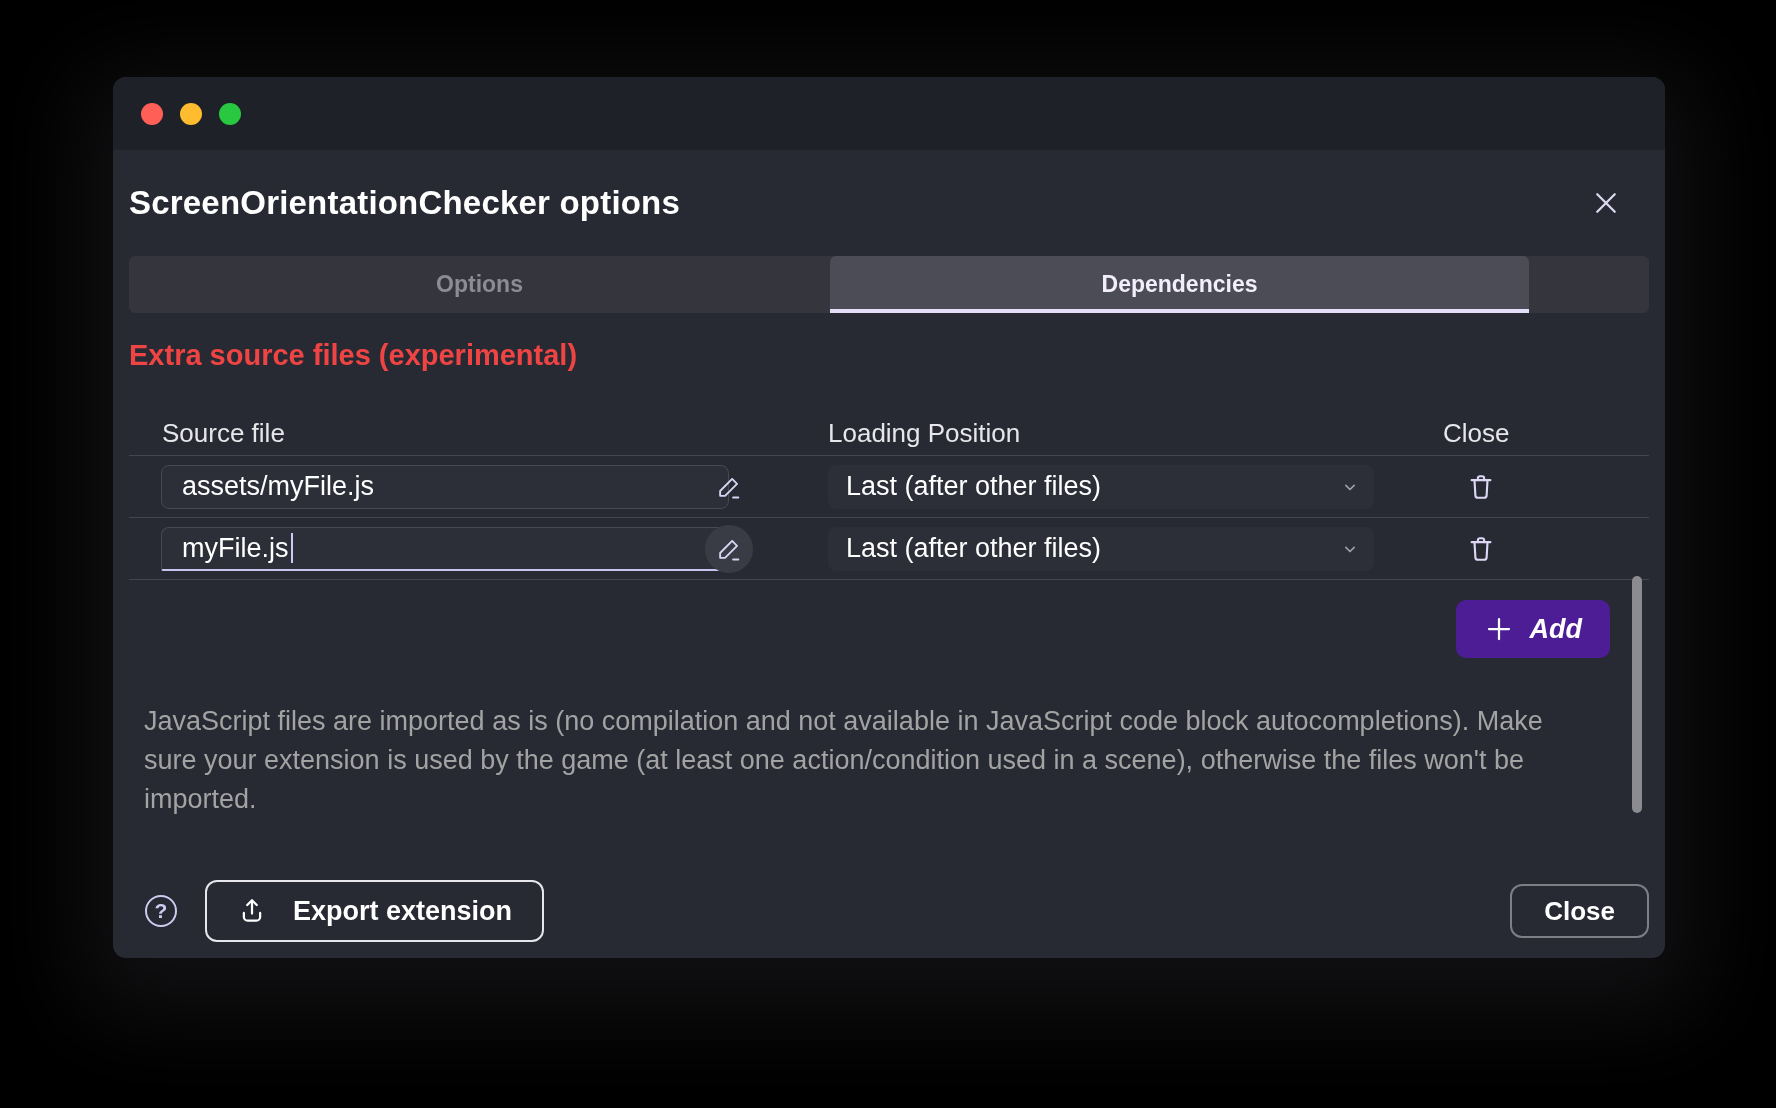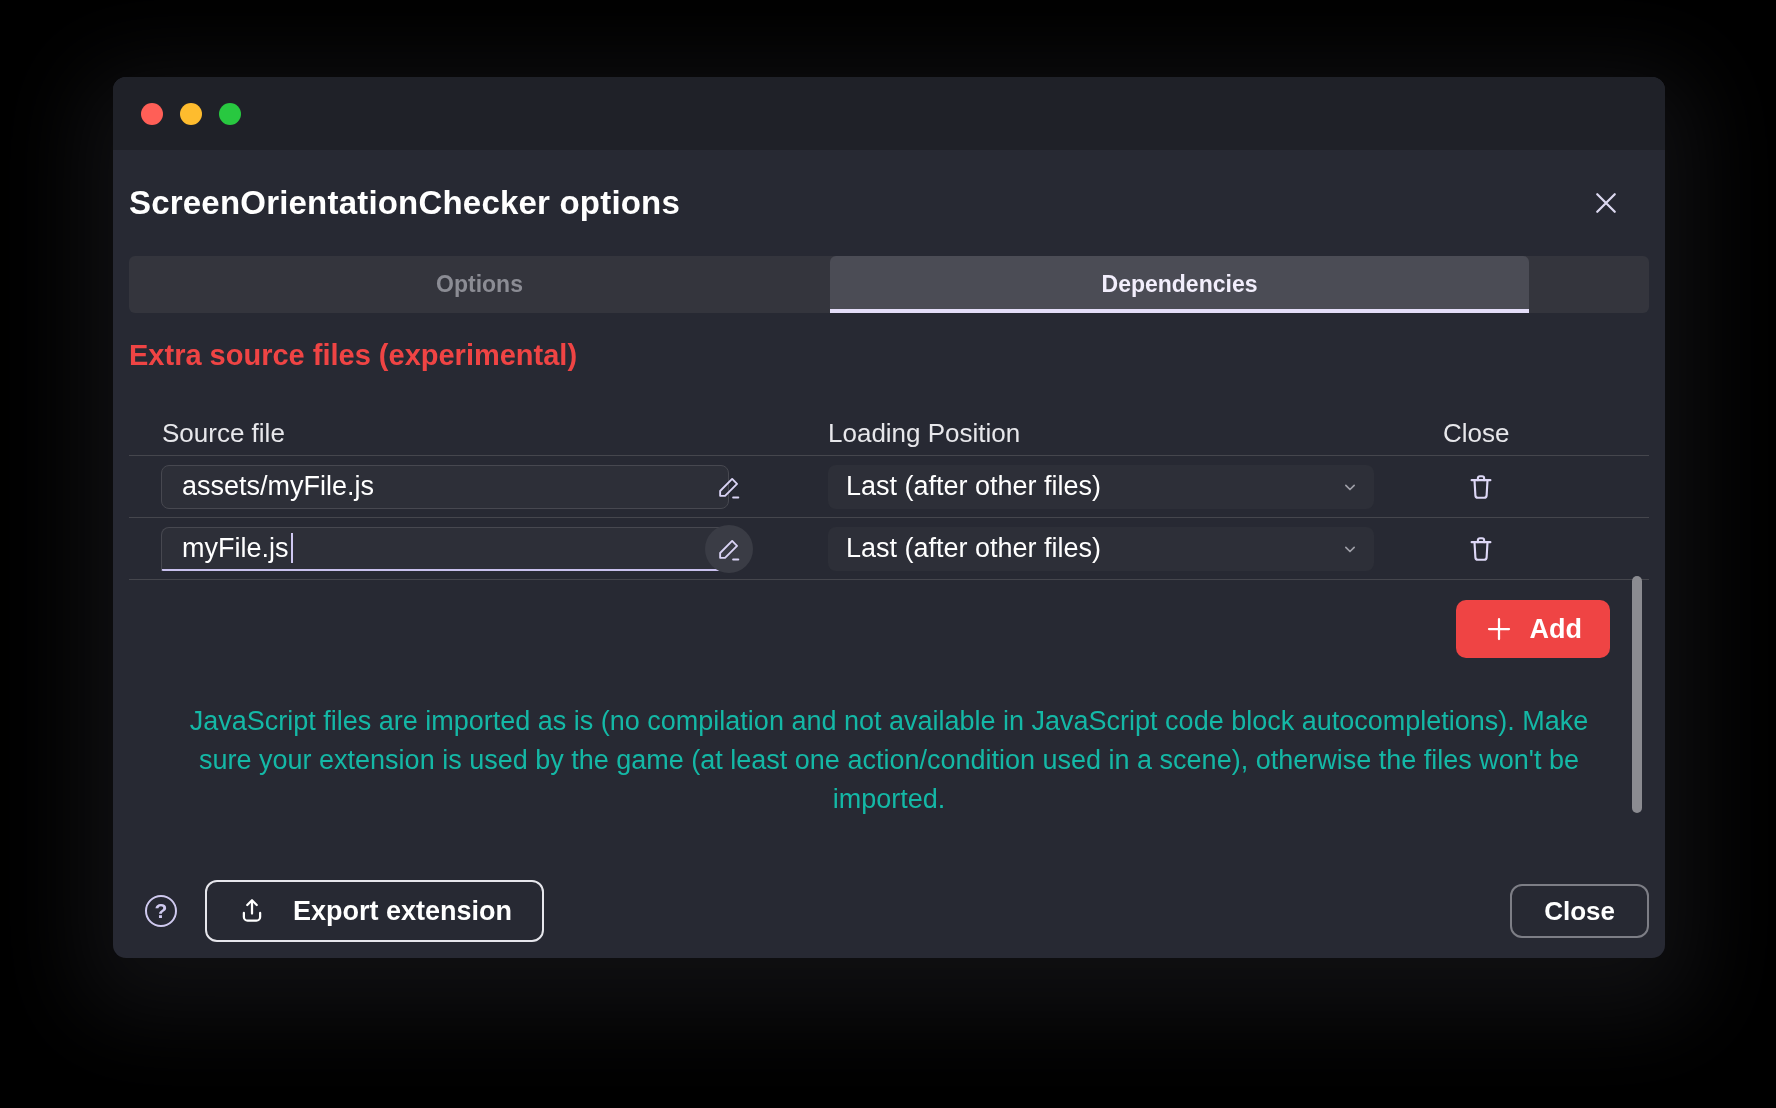--- a/index.html
+++ b/index.html
@@ -52,26 +52,26 @@
   .select-box{grid-column:4;height:44px;background:#2d2f38;border-radius:8px;display:flex;
     align-items:center;justify-content:space-between;padding:0 14px 0 18px;
     font-size:27px;color:#ffffff;cursor:pointer;}
   .chevron{color:#9fa0a8;display:flex;}
 
   .delete-btn{grid-column:5;justify-self:start;margin-left:83px;width:48px;height:48px;
     display:flex;align-items:center;justify-content:center;color:#ddd7f6;cursor:pointer;}
 
   
   .add-row{margin:20px 16px 0;display:flex;justify-content:flex-end;padding-right:39px;}
-  .add-btn{height:58px;padding:0 28px;border:none;border-radius:10px;background:#ef4444;
+  .add-btn{height:58px;padding:0 28px;border:none;border-radius:10px;background:#4c1d95;
     color:#ffffff;font-size:27px;font-weight:bold;display:flex;align-items:center;gap:16px;
-    font-family:inherit;cursor:pointer;}
-
-  
-  .note{margin:44px auto 4px;width:1490px;text-align:center;font-size:27px;line-height:39px;color:#14b8a6;}
+    font-family:inherit;cursor:pointer;font-style:italic;}
+
+  
+  .note{margin:44px auto 4px;width:1490px;font-size:27px;line-height:39px;color:#a3a3a3;}
 
   
   .footer{position:absolute;left:32px;right:16px;bottom:16px;height:62px;
     display:flex;align-items:center;justify-content:space-between;}
   .footer-left{display:flex;align-items:center;gap:28px;}
   .help-btn{width:32px;height:32px;border:2.5px solid #cfc9ef;border-radius:50%;color:#cfc9ef;
     display:flex;align-items:center;justify-content:center;font-size:21px;font-weight:bold;cursor:pointer;}
   .export-btn{height:62px;padding:0 30px;background:transparent;border:2px solid #e6e6ec;
     border-radius:12px;color:#ffffff;font-size:27px;font-weight:bold;display:flex;align-items:center;
     gap:26px;font-family:inherit;cursor:pointer;}

